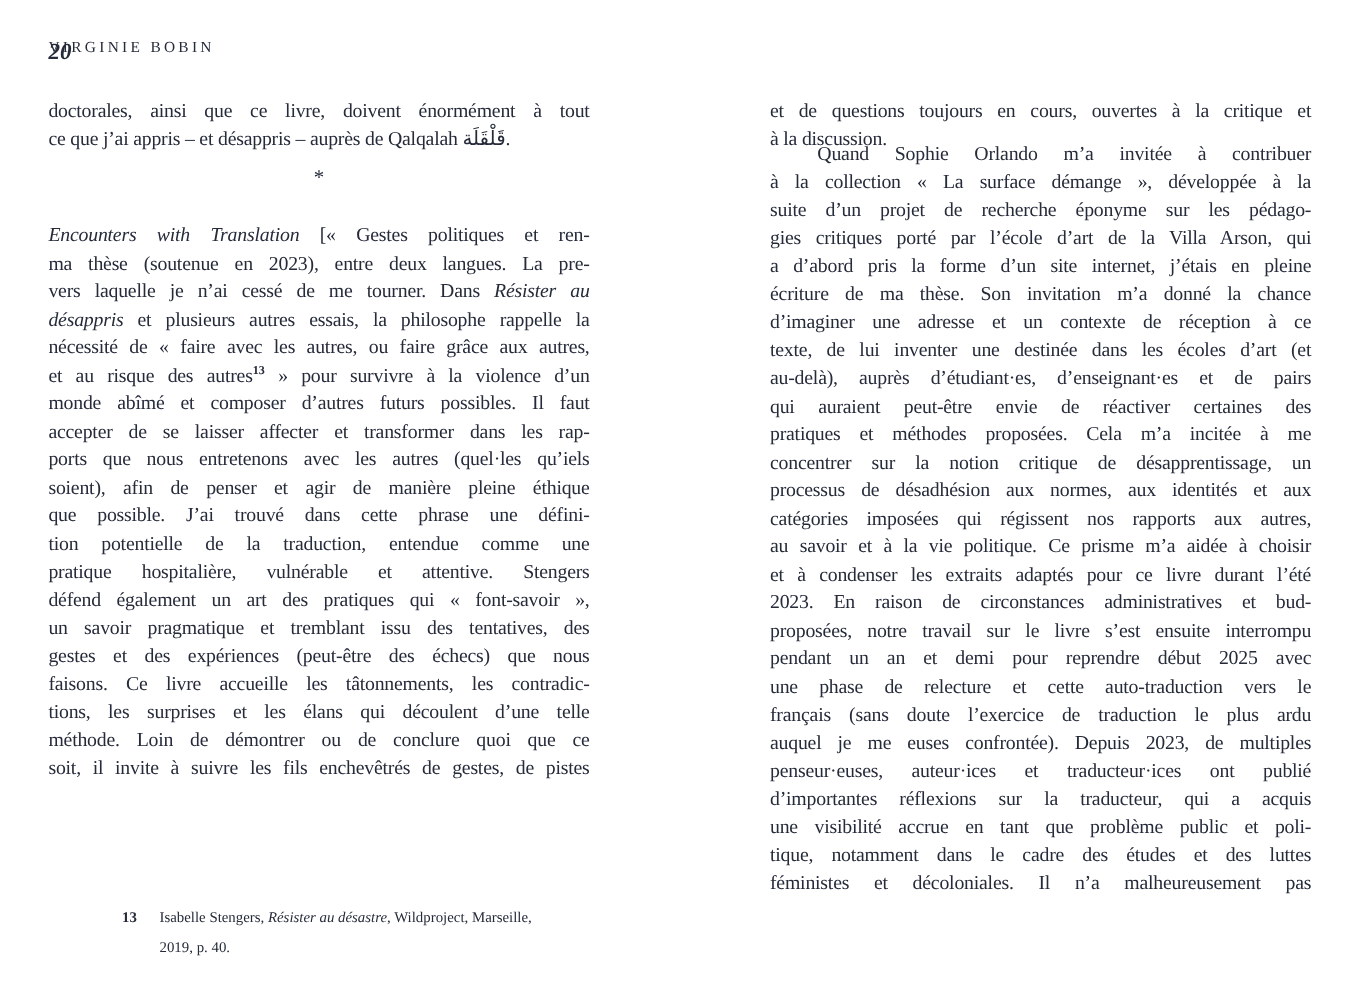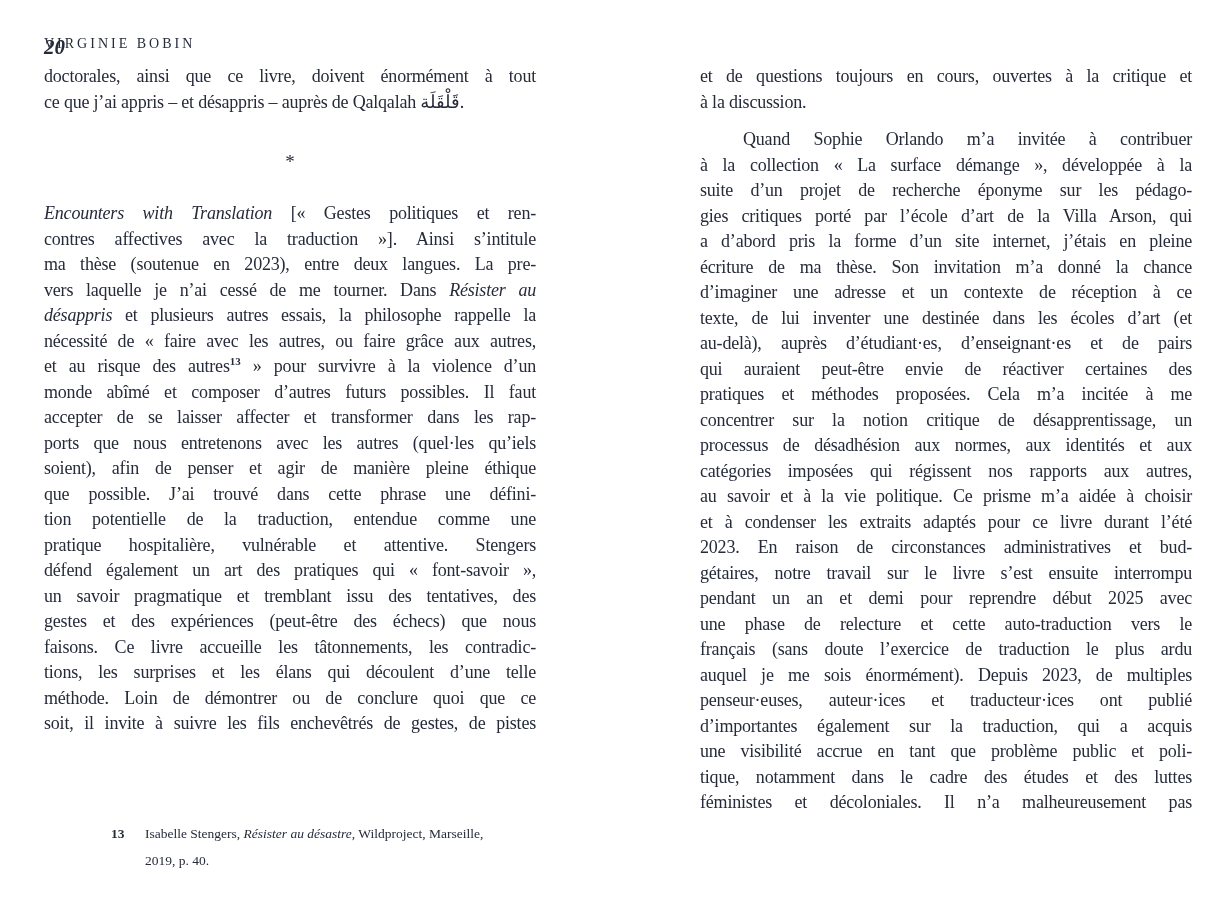--- a/index.html
+++ b/index.html
@@ -92,21 +92,21 @@
   }
   .footnote .fn-num {
     position: absolute;
     left: 0;
     top: 0;
     font-weight: bold;
   }
   .footnote .fn-text {
     padding-left: 34px;
   }
-  .pt1 { top: 64px;  }
+  .pt1 { top: 88px;  }
   .sep-pos { top: 149px; }
   .pt2-left  { top: 201px; }
   .pt2-right { top: 127px; }
   .fn-pos { top: 820px; }
 </style>
 </head>
 <body>
 
 <div class="page page-left">
   <div class="header-row">
@@ -116,21 +116,20 @@
 
   <div class="textblock pt1">
       <div class="line">doctorales, ainsi que ce livre, doivent énormément à tout</div>
       <div class="line end">ce que j’ai appris – et désappris – auprès de Qalqalah قَلْقَلَة.</div>
     </div>
 
   <div class="separator sep-pos">*</div>
 
   <div class="textblock pt2-left">
       <div class="line"><i>Encounters with Translation</i> [« Gestes politiques et ren-</div>
-      <div class="line">contres affectives avec la traduction »]. Ainsi s’intitule</div>
       <div class="line">ma thèse (soutenue en 2023), entre deux langues. La pre-</div>
       <div class="line">vers laquelle je n’ai cessé de me tourner. Dans <i>Résister au</i></div>
       <div class="line"><i>désappris</i> et plusieurs autres essais, la philosophe rappelle la</div>
       <div class="line">nécessité de « faire avec les autres, ou faire grâce aux autres,</div>
       <div class="line">et au risque des autres<sup class="fnref">13</sup> » pour survivre à la violence d’un</div>
       <div class="line">monde abîmé et composer d’autres futurs possibles. Il faut</div>
       <div class="line">accepter de se laisser affecter et transformer dans les rap-</div>
       <div class="line">ports que nous entretenons avec les autres (quel·les qu’iels</div>
       <div class="line">soient), afin de penser et agir de manière pleine éthique</div>
       <div class="line">que possible. J’ai trouvé dans cette phrase une défini-</div>
@@ -172,24 +171,24 @@
       <div class="line">texte, de lui inventer une destinée dans les écoles d’art (et</div>
       <div class="line">au-delà), auprès d’étudiant·es, d’enseignant·es et de pairs</div>
       <div class="line">qui auraient peut-être envie de réactiver certaines des</div>
       <div class="line">pratiques et méthodes proposées. Cela m’a incitée à me</div>
       <div class="line">concentrer sur la notion critique de désapprentissage, un</div>
       <div class="line">processus de désadhésion aux normes, aux identités et aux</div>
       <div class="line">catégories imposées qui régissent nos rapports aux autres,</div>
       <div class="line">au savoir et à la vie politique. Ce prisme m’a aidée à choisir</div>
       <div class="line">et à condenser les extraits adaptés pour ce livre durant l’été</div>
       <div class="line">2023. En raison de circonstances administratives et bud-</div>
-      <div class="line">gétaires, notre travail sur le livre s’est ensuite interrompu</div>
+      <div class="line">proposées, notre travail sur le livre s’est ensuite interrompu</div>
       <div class="line">pendant un an et demi pour reprendre début 2025 avec</div>
       <div class="line">une phase de relecture et cette auto-traduction vers le</div>
       <div class="line">français (sans doute l’exercice de traduction le plus ardu</div>
-      <div class="line">auquel je me sois énormément). Depuis 2023, de multiples</div>
+      <div class="line">auquel je me euses confrontée). Depuis 2023, de multiples</div>
       <div class="line">penseur·euses, auteur·ices et traducteur·ices ont publié</div>
-      <div class="line">d’importantes également sur la traduction, qui a acquis</div>
+      <div class="line">d’importantes réflexions sur la traducteur, qui a acquis</div>
       <div class="line">une visibilité accrue en tant que problème public et poli-</div>
       <div class="line">tique, notamment dans le cadre des études et des luttes</div>
       <div class="line">féministes et décoloniales. Il n’a malheureusement pas</div>
     </div>
 </div>
 
 </body></html>

